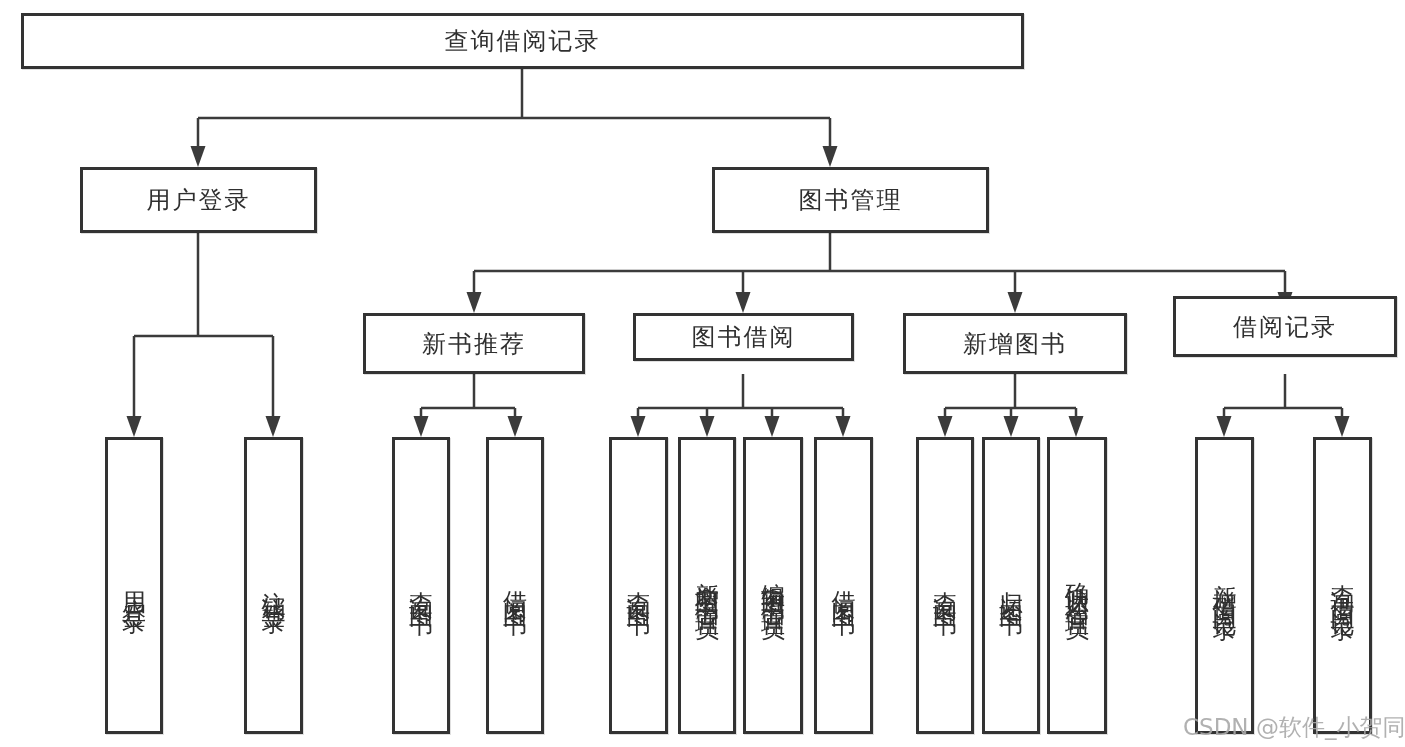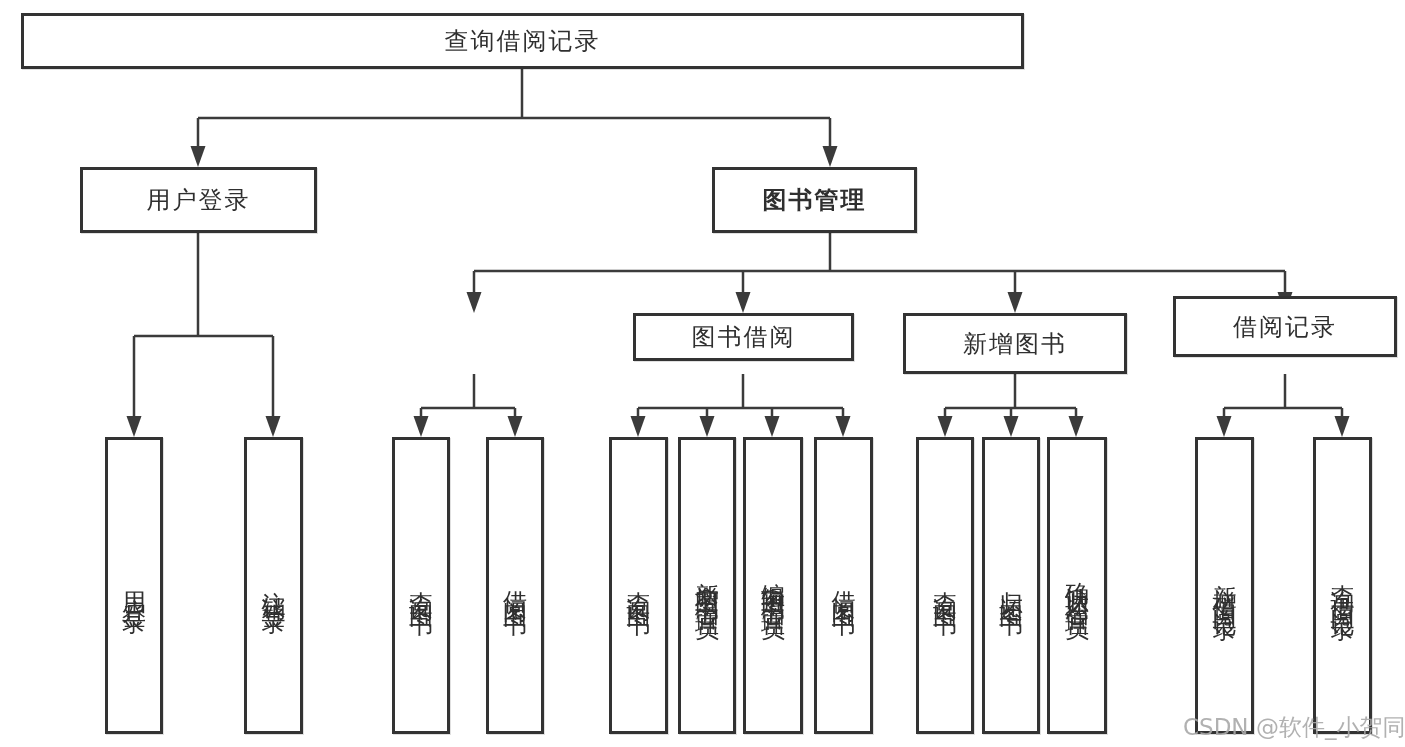--- a/index.html
+++ b/index.html
@@ -131,22 +131,23 @@
       <path d="M1003.5,416 L1018.5,416 L1011,437 Z"></path>
       <path d="M1068.5,416 L1083.5,416 L1076,437 Z"></path>
       <path d="M1216.5,416 L1231.5,416 L1224,437 Z"></path>
       <path d="M1334.5,416 L1349.5,416 L1342,437 Z"></path>
     </g>
   </svg>
 
   <div class="node hbox" style="left:21px; top:13px; width:1003px; height:56px;">查询借阅记录</div>
 
   <div class="node hbox" style="left:80px; top:167px; width:237px; height:66px;">用户登录</div>
-  <div class="node hbox" style="left:712px; top:167px; width:205px; height:66px;font-weight:bold;">图书管理</div>
+  <div class="node hbox" style="left:712px; top:167px; width:277px; height:66px;">图书管理</div>
 
+  <div class="node hbox" style="left:363px; top:313px; width:222px; height:61px;">新书推荐</div>
   <div class="node hbox" style="left:633px; top:313px; width:221px; height:48px;">图书借阅</div>
   <div class="node hbox" style="left:903px; top:313px; width:224px; height:61px;">新增图书</div>
   <div class="node hbox" style="left:1173px; top:296px; width:224px; height:61px;">借阅记录</div>
 
   <div class="node vbox" style="left:105px; top:437px; width:58px; height:297px;">用户登录</div>
   <div class="node vbox" style="left:244px; top:437px; width:59px; height:297px;">注销登录</div>
 
   <div class="node vbox" style="left:392px; top:437px; width:58px; height:297px;">查询图书</div>
   <div class="node vbox" style="left:486px; top:437px; width:58px; height:297px;">借阅图书</div>
 

